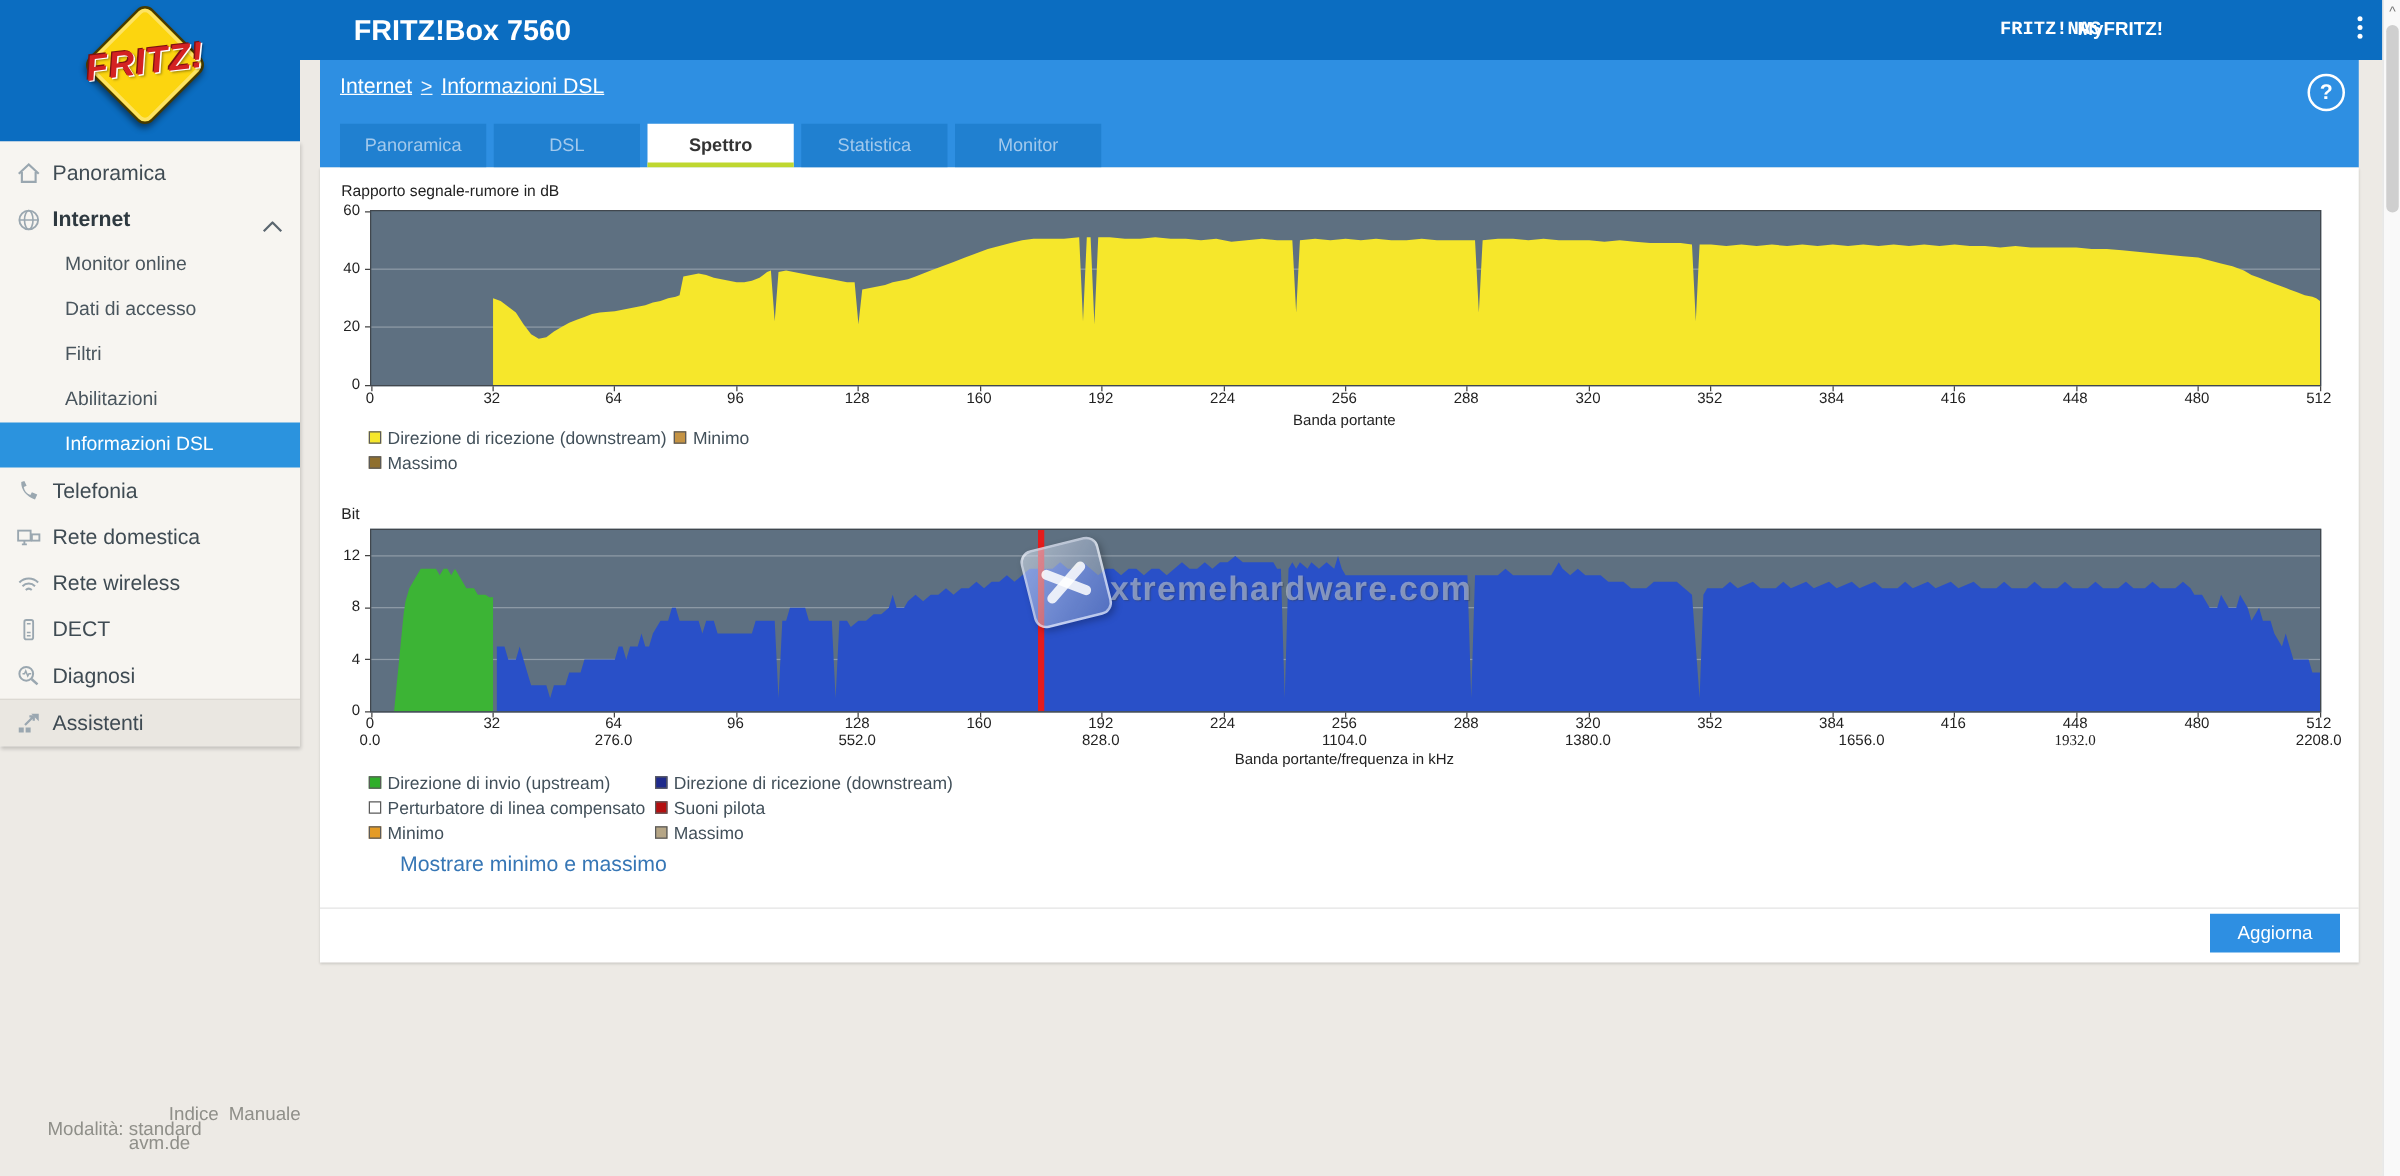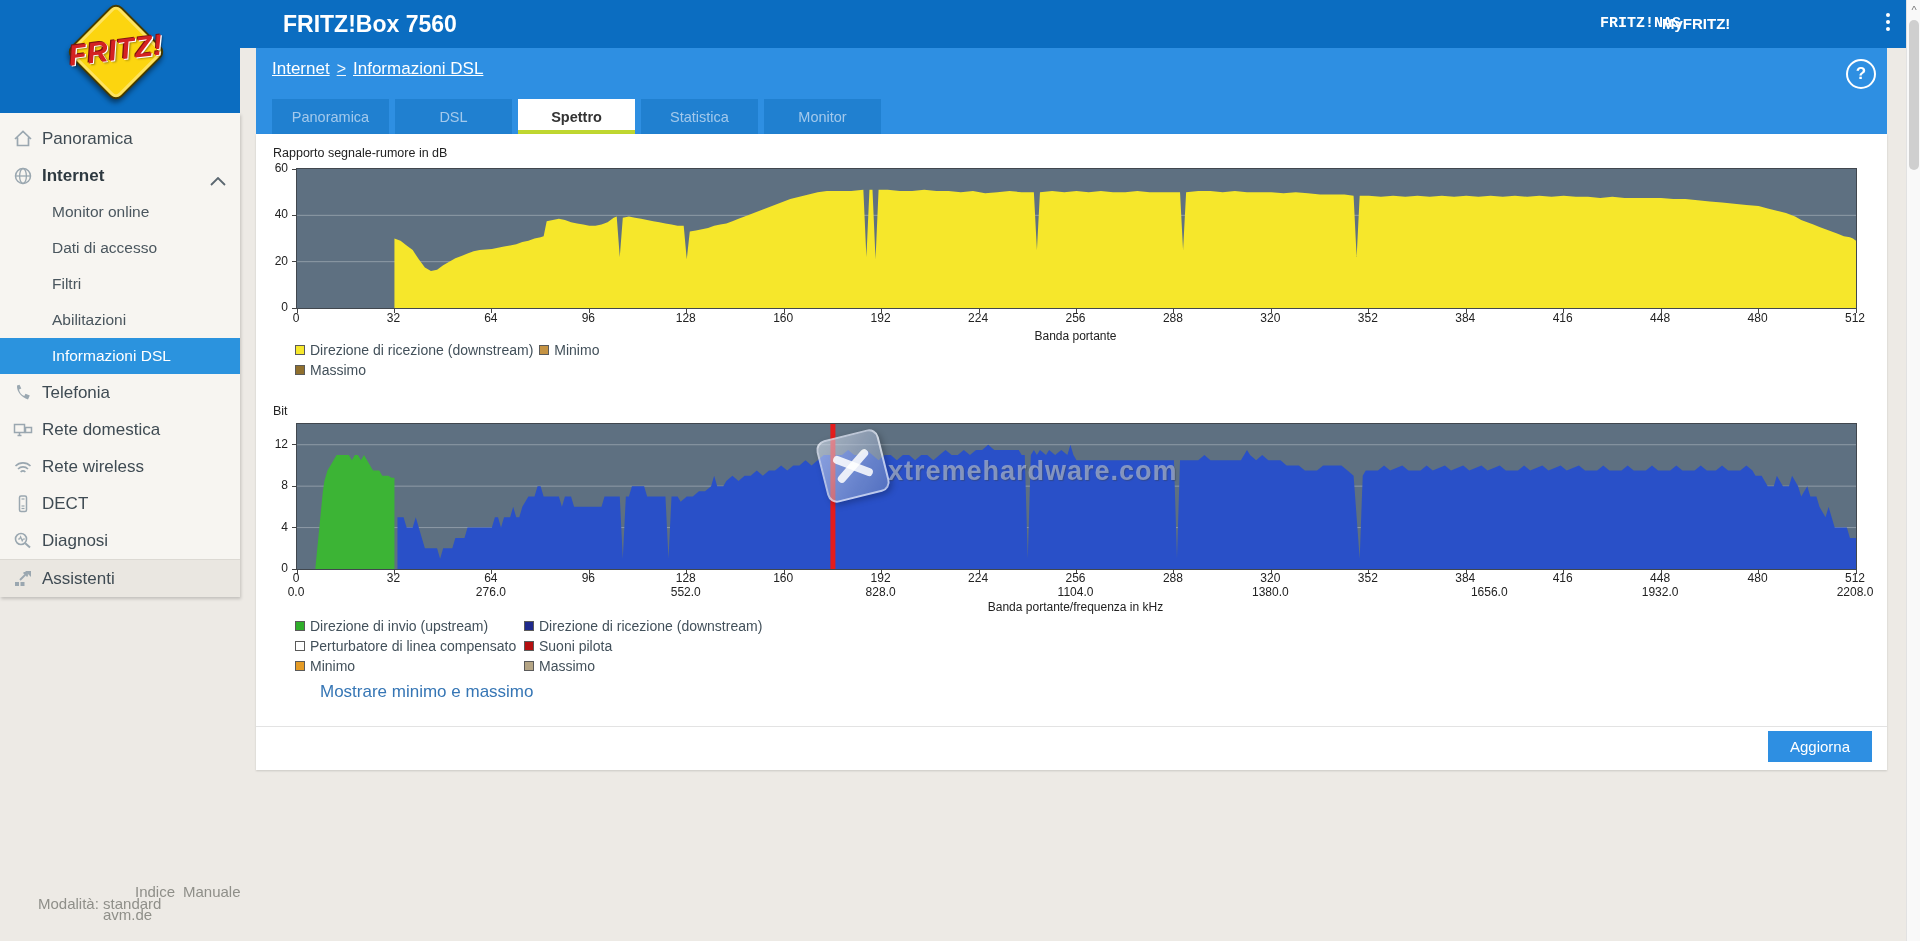--- a/index.html
+++ b/index.html
@@ -350,21 +350,21 @@
         <span style="left: 100%;">512</span>
       </div>
     <div class="xticks c2-xticks2">
         <span style="left: 0%;">0.0</span>
         <span style="left: 12.5%;">276.0</span>
         <span style="left: 25%;">552.0</span>
         <span style="left: 37.5%;">828.0</span>
         <span style="left: 50%;">1104.0</span>
         <span style="left: 62.5%;">1380.0</span>
         <span style="left: 75%; margin-left: 24px;">1656.0</span>
-        <span style="left: 87.5%;">1932.0</span>
+        <span style="left: 87.5%; font-family: Liberation Serif, serif;">1932.0</span>
         <span style="left: 100%;">2208.0</span>
       </div>
     <div class="xlabel c2-xlabel">Banda portante/frequenza in kHz</div>
     <div class="legend c2-legend">
         <div class="legend-item">
           <span class="swatch" style="background: rgb(47, 174, 42);"></span>
           <span>Direzione di invio (upstream)</span>
         </div>
         <div class="legend-item">
           <span class="swatch" style="background: rgb(31, 42, 140);"></span>

